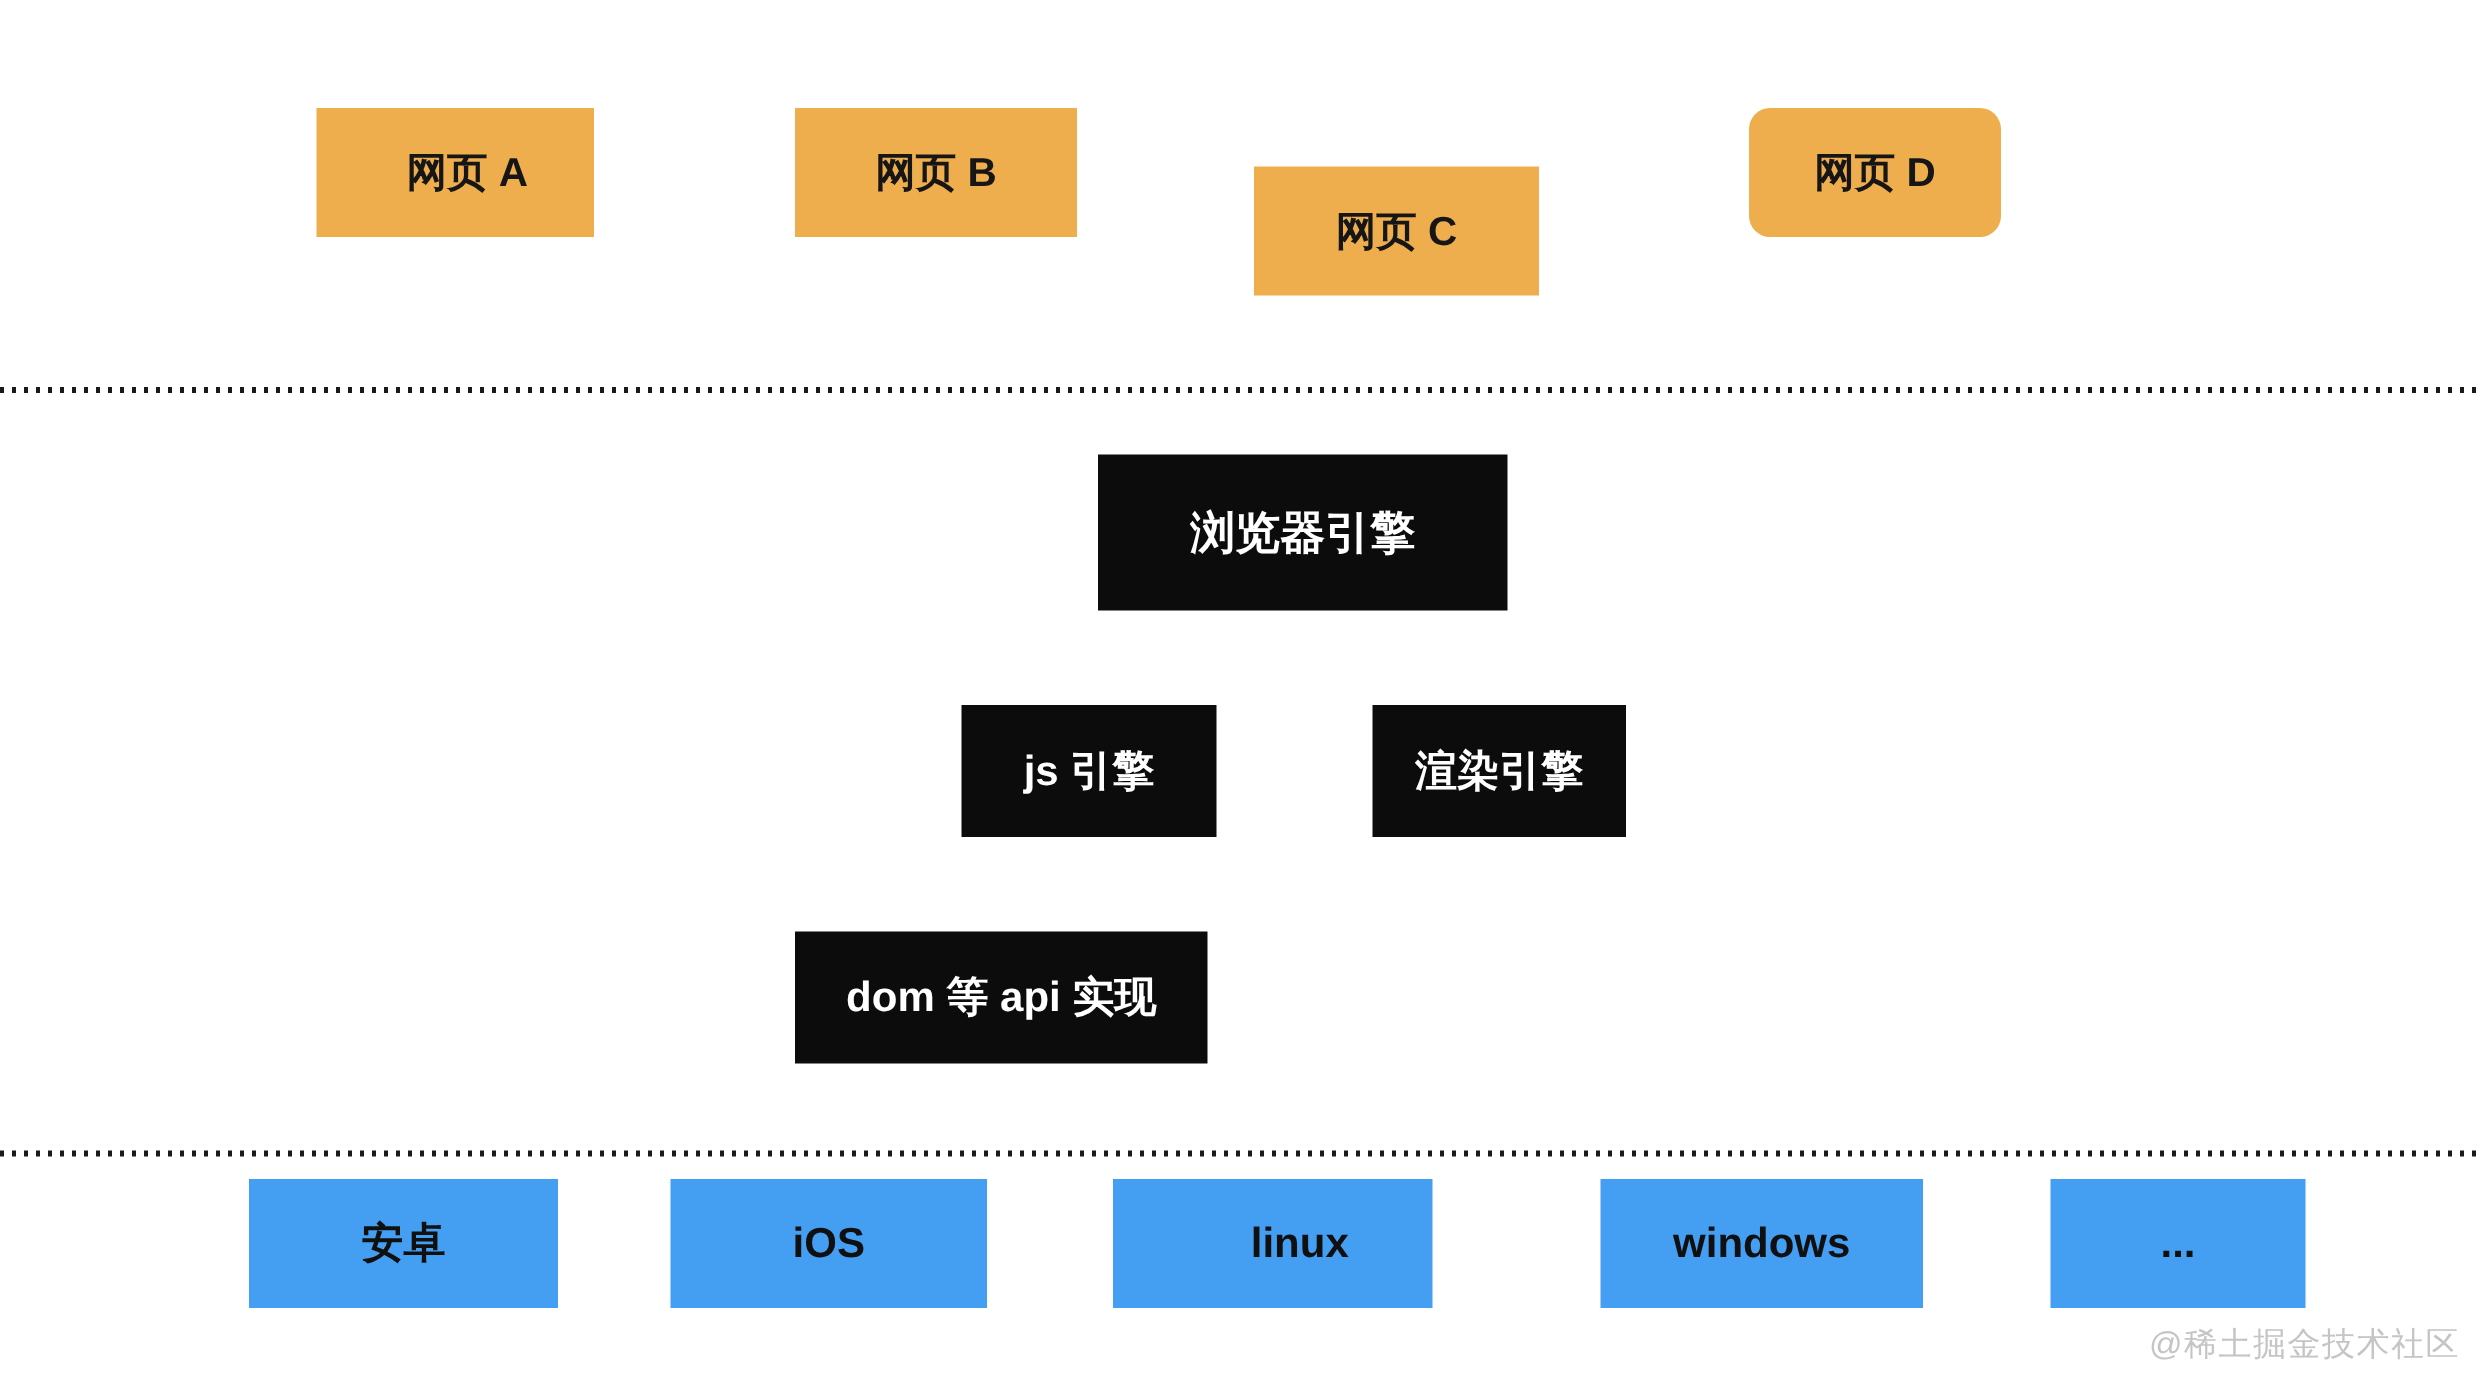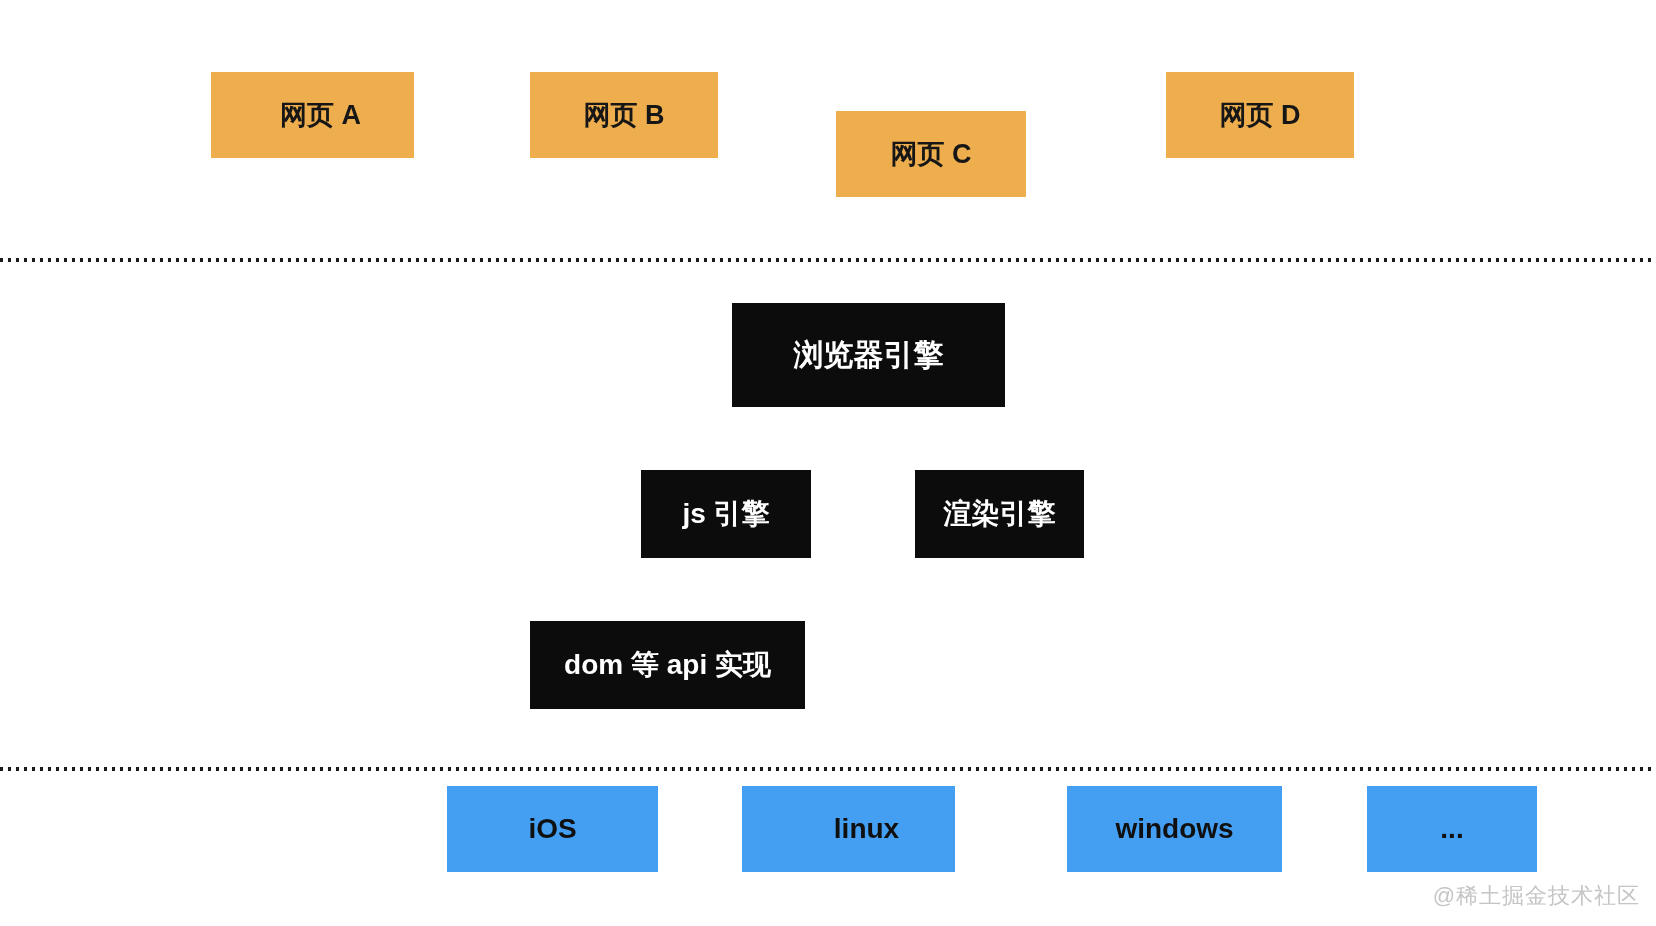--- a/index.html
+++ b/index.html
@@ -26,24 +26,24 @@
     box-sizing: border-box;
   }
   
   .webpage {
     top: 72px;
     height: 86px;
     background: var(--webpage-box, #efae4e);
     color: #161616;
     font-size: 27px;
   }
-  .webpage-a { left: 211px; width: 203px; padding-left: 16px; }
+  .webpage-a { left: 211px; width: 185px; padding-left: 16px; }
   .webpage-b { left: 530px; width: 188px; }
   .webpage-c { left: 836px; width: 190px; margin-top: 39px; }
-  .webpage-d { left: 1166px; width: 188px; }
+  .webpage-d { left: 1166px; width: 168px; border-radius: 14px; }
 
   
   .engine {
     background: var(--engine-box, #0c0c0c);
     color: var(--engine-text, #ffffff);
     font-size: 28px;
   }
   .browser-engine { left: 732px; top: 303px; width: 273px; height: 104px; font-size: 30px; }
   .js-engine      { left: 641px; top: 470px; width: 170px; height: 88px; }
   .render-engine  { left: 915px; top: 470px; width: 169px; height: 88px; }
@@ -103,20 +103,21 @@
 
   <div class="divider divider-top"></div>
 
   <div class="box engine browser-engine">浏览器引擎</div>
   <div class="box engine js-engine">js 引擎</div>
   <div class="box engine dom-impl">dom 等 api 实现</div>
   <div class="box engine render-engine">渲染引擎</div>
 
   <div class="divider divider-bottom"></div>
 
+  <div class="box platform platform-android">安卓</div>
   <div class="box platform platform-ios">iOS</div>
   <div class="box platform platform-linux">linux</div>
   <div class="box platform platform-windows">windows</div>
   <div class="box platform platform-more">...</div>
 
   <div class="watermark">@稀土掘金技术社区</div>
 
 </div>
 
 </body></html>

